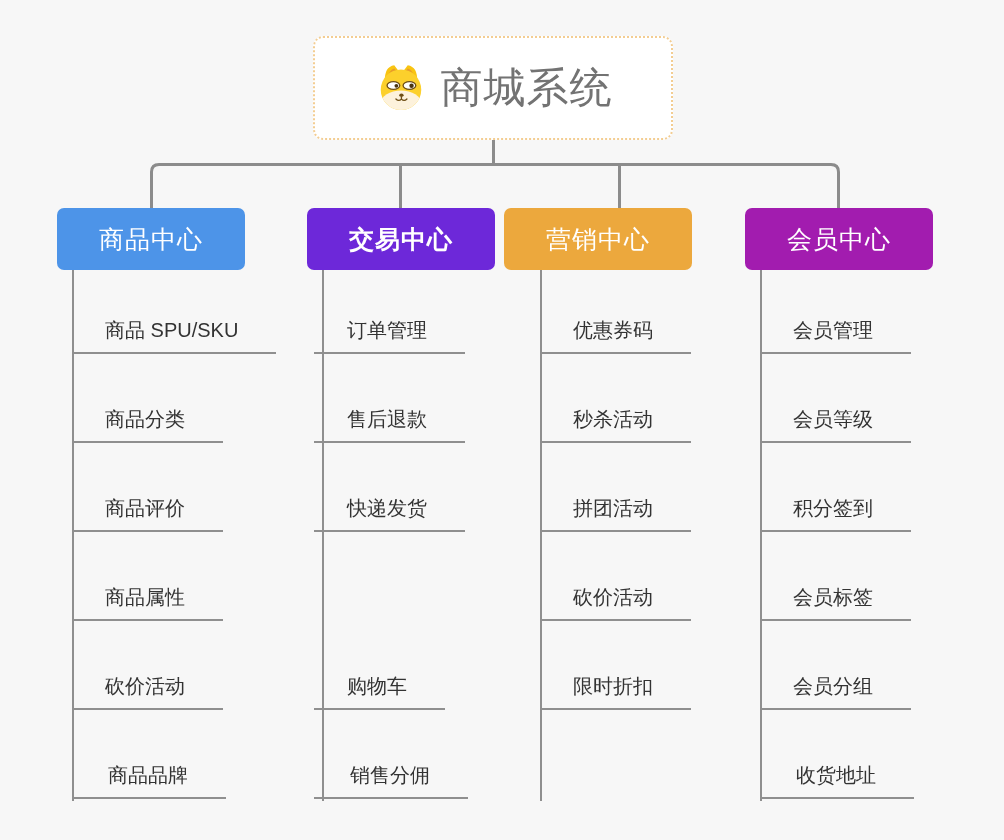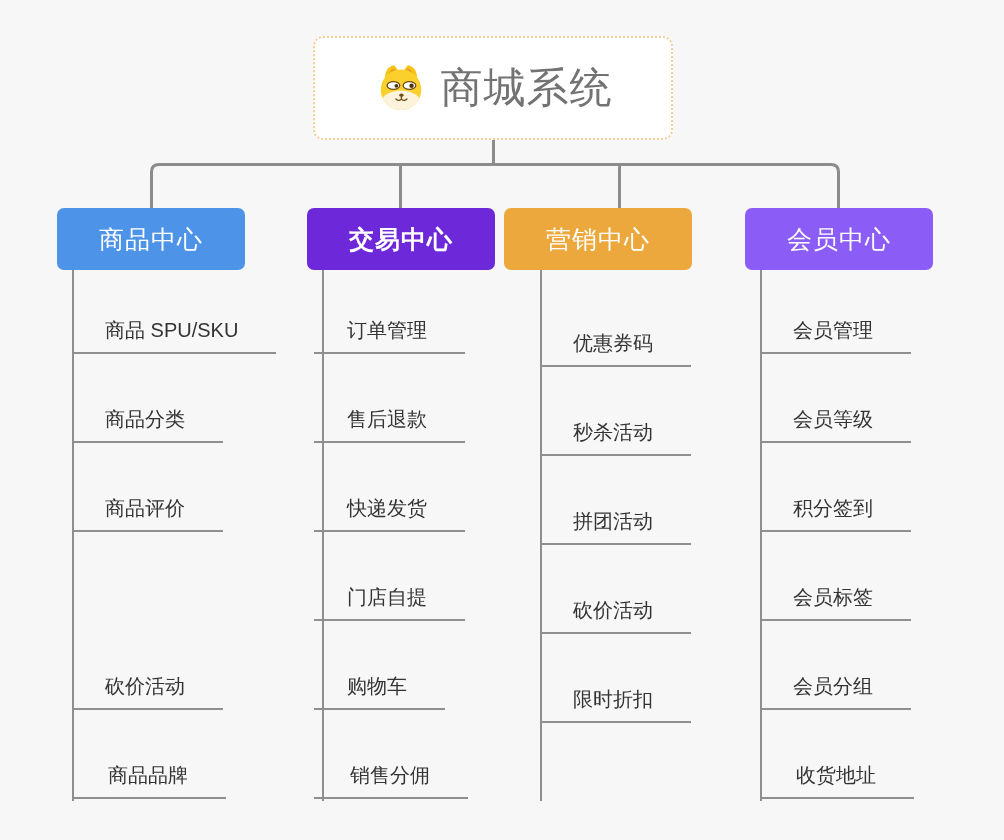--- a/index.html
+++ b/index.html
@@ -81,21 +81,21 @@
     position: absolute;
     padding: 0 38px 8px 33px;
     border-bottom: 2px solid #8f8f8f;
     font-size: 20px;
     line-height: 28px;
     color: #333333;
     white-space: nowrap;
   }
   .c0 { left: 72px; }
   .c1 { left: 314px; }
-  .c2 { left: 540px; margin-top: 13px; }
+  .c2 { left: 540px; }
   .c3 { left: 760px; }
   .r0 { top: 316px; }
   .r1 { top: 405px; }
   .r2 { top: 494px; }
   .r3 { top: 583px; }
   .r4 { top: 672px; }
   .r5 { top: 761px; padding-left: 36px; }
 </style>
 </head>
 <body>
@@ -130,37 +130,37 @@
         <ellipse cx="32.5" cy="40.5" rx="2.6" ry="1.9" fill="#6f4f16"></ellipse>
         <path d="M32.5 42.3 L32.5 45.2 M26 45 Q29.3 48.4 32.5 45.2 Q35.7 48.4 39 45" stroke="#6f4f16" stroke-width="1.6" fill="none" stroke-linecap="round"></path>
       </svg>
     </span>
     <span class="root-title" style="color: #737373;">商城系统</span>
   </div>
 
   <div class="branch b0" style="background-color: rgb(77, 148, 232);">商品中心</div>
   <div class="branch b1" style="background-color: #6d28d9; font-weight: bold;">交易中心</div>
   <div class="branch b2" style="background-color: rgb(236, 168, 61);">营销中心</div>
-  <div class="branch b3" style="background-color: #8b5cf6;">会员中心</div>
+  <div class="branch b3" style="background-color: #a21caf;">会员中心</div>
 
   <div class="spine s0"></div>
   <div class="spine s1"></div>
   <div class="spine s2"></div>
   <div class="spine s3"></div>
 
   <div class="item c0 r0">商品 SPU/SKU</div>
   <div class="item c0 r1">商品分类</div>
   <div class="item c0 r2">商品评价</div>
+  <div class="item c0 r3">商品属性</div>
   <div class="item c0 r4">砍价活动</div>
   <div class="item c0 r5">商品品牌</div>
 
   <div class="item c1 r0">订单管理</div>
   <div class="item c1 r1">售后退款</div>
   <div class="item c1 r2">快递发货</div>
-  <div class="item c1 r3">门店自提</div>
   <div class="item c1 r4">购物车</div>
   <div class="item c1 r5">销售分佣</div>
 
   <div class="item c2 r0">优惠券码</div>
   <div class="item c2 r1">秒杀活动</div>
   <div class="item c2 r2">拼团活动</div>
   <div class="item c2 r3">砍价活动</div>
   <div class="item c2 r4">限时折扣</div>
 
   <div class="item c3 r0">会员管理</div>

